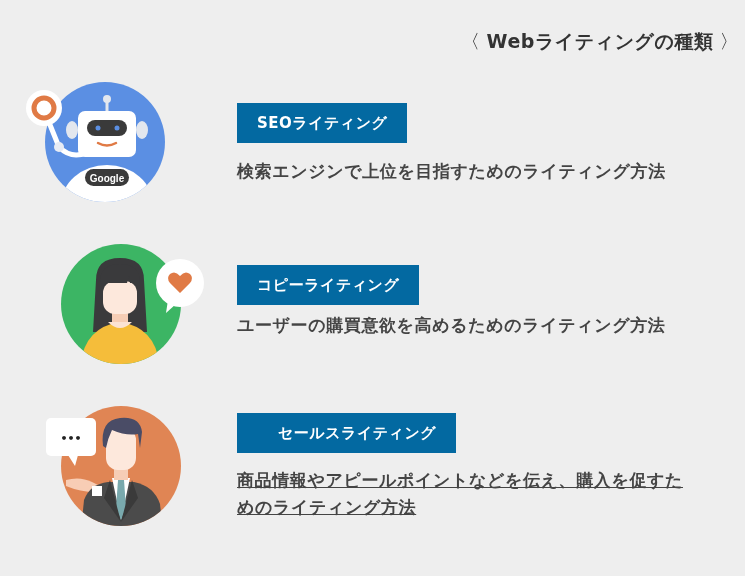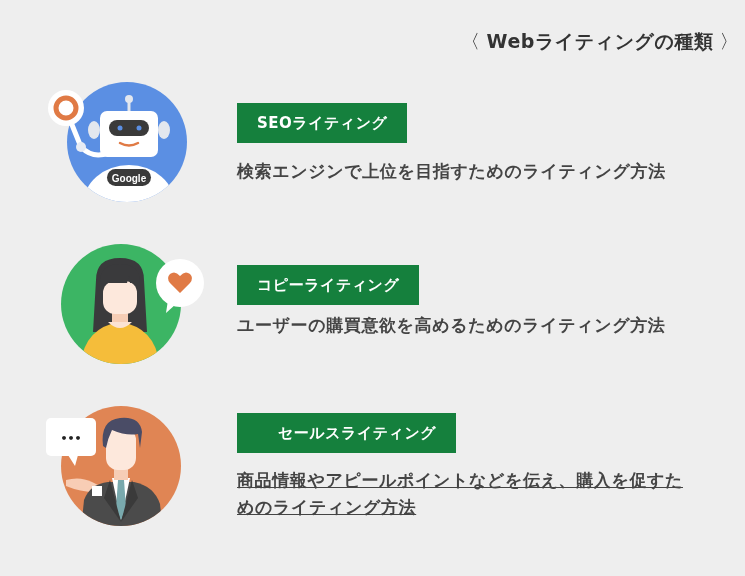--- a/index.html
+++ b/index.html
@@ -6,37 +6,37 @@
   html, body { width: 745px; height: 576px; background: #eeeeee; overflow: hidden; }
   body { position: relative; font-family: "DejaVu Sans", "Liberation Sans", sans-serif; color: #333333; }
   .title {
     position: absolute; left: 0; top: 29px; width: 745px; text-align: right;
     font-size: 19px; font-weight: bold; color: #333333; letter-spacing: 0.5px;
   }
   .title .br { font-weight: normal; margin: 0 6px; }
   .illus { position: absolute; }
   .illus svg { display: block; }
   .badge {
-    position: absolute; left: 237px; height: 40px; background: #15803d; color: #ffffff;
+    position: absolute; left: 237px; height: 40px; background: #0369a1; color: #ffffff;
     font-size: 15px; font-weight: bold; line-height: 40px; padding: 0 20px;
     white-space: nowrap; letter-spacing: 0.5px;
   }
   .desc {
     position: absolute; left: 237px; width: 470px; font-size: 17px; font-weight: bold;
     color: #444444; line-height: 27px; letter-spacing: 0.6px;
   }
 </style>
 </head>
 <body>
 
 <div class="title">
   <span class="br">〈</span><span>Webライティングの種類</span><span class="br">〉</span>
 </div>
 
-<div class="illus" style="left:46px; top:80px;">
+<div class="illus" style="left:24px; top:80px;">
   <svg width="150" height="130" viewBox="40 80 150 130">
     <defs>
       <clipPath id="c1">
           <circle cx="121" cy="142" r="60"></circle>
         </clipPath>
     </defs>
     <circle cx="121" cy="142" r="60" fill="#5b8fe3"></circle>
     <g clip-path="url(#c1)">
 
       <ellipse cx="123" cy="205" rx="46" ry="40" fill="#ffffff"></ellipse>

